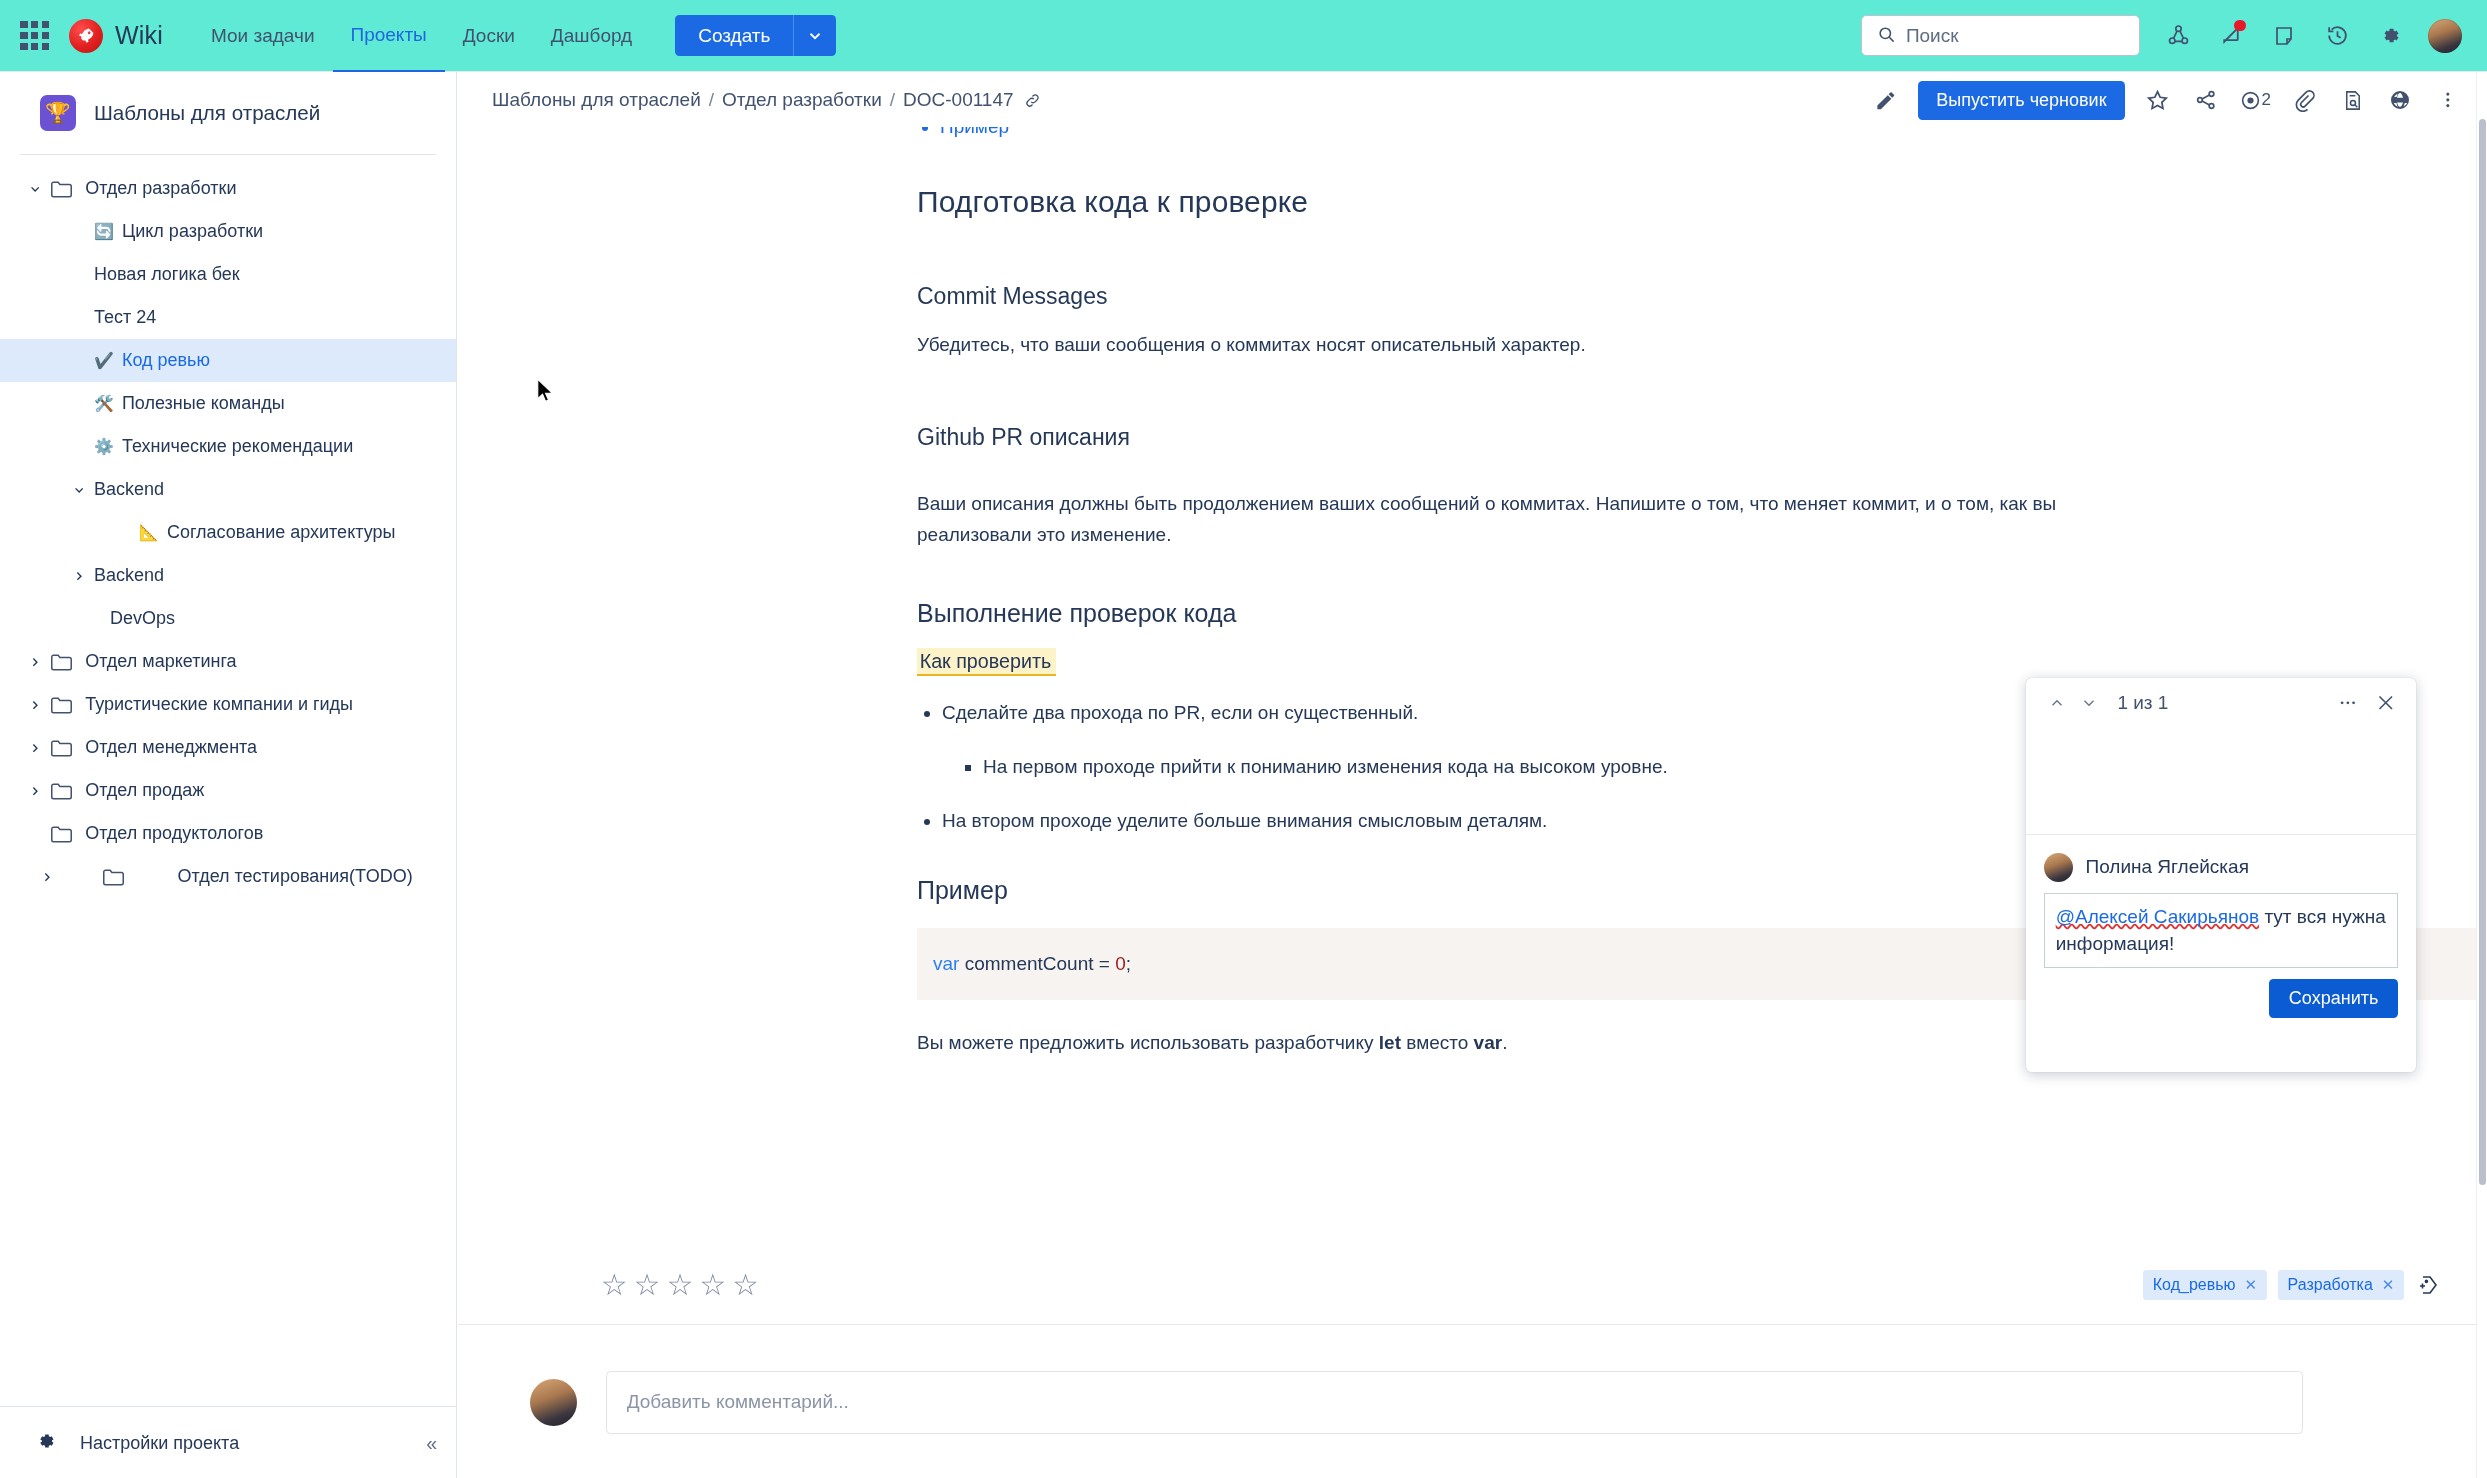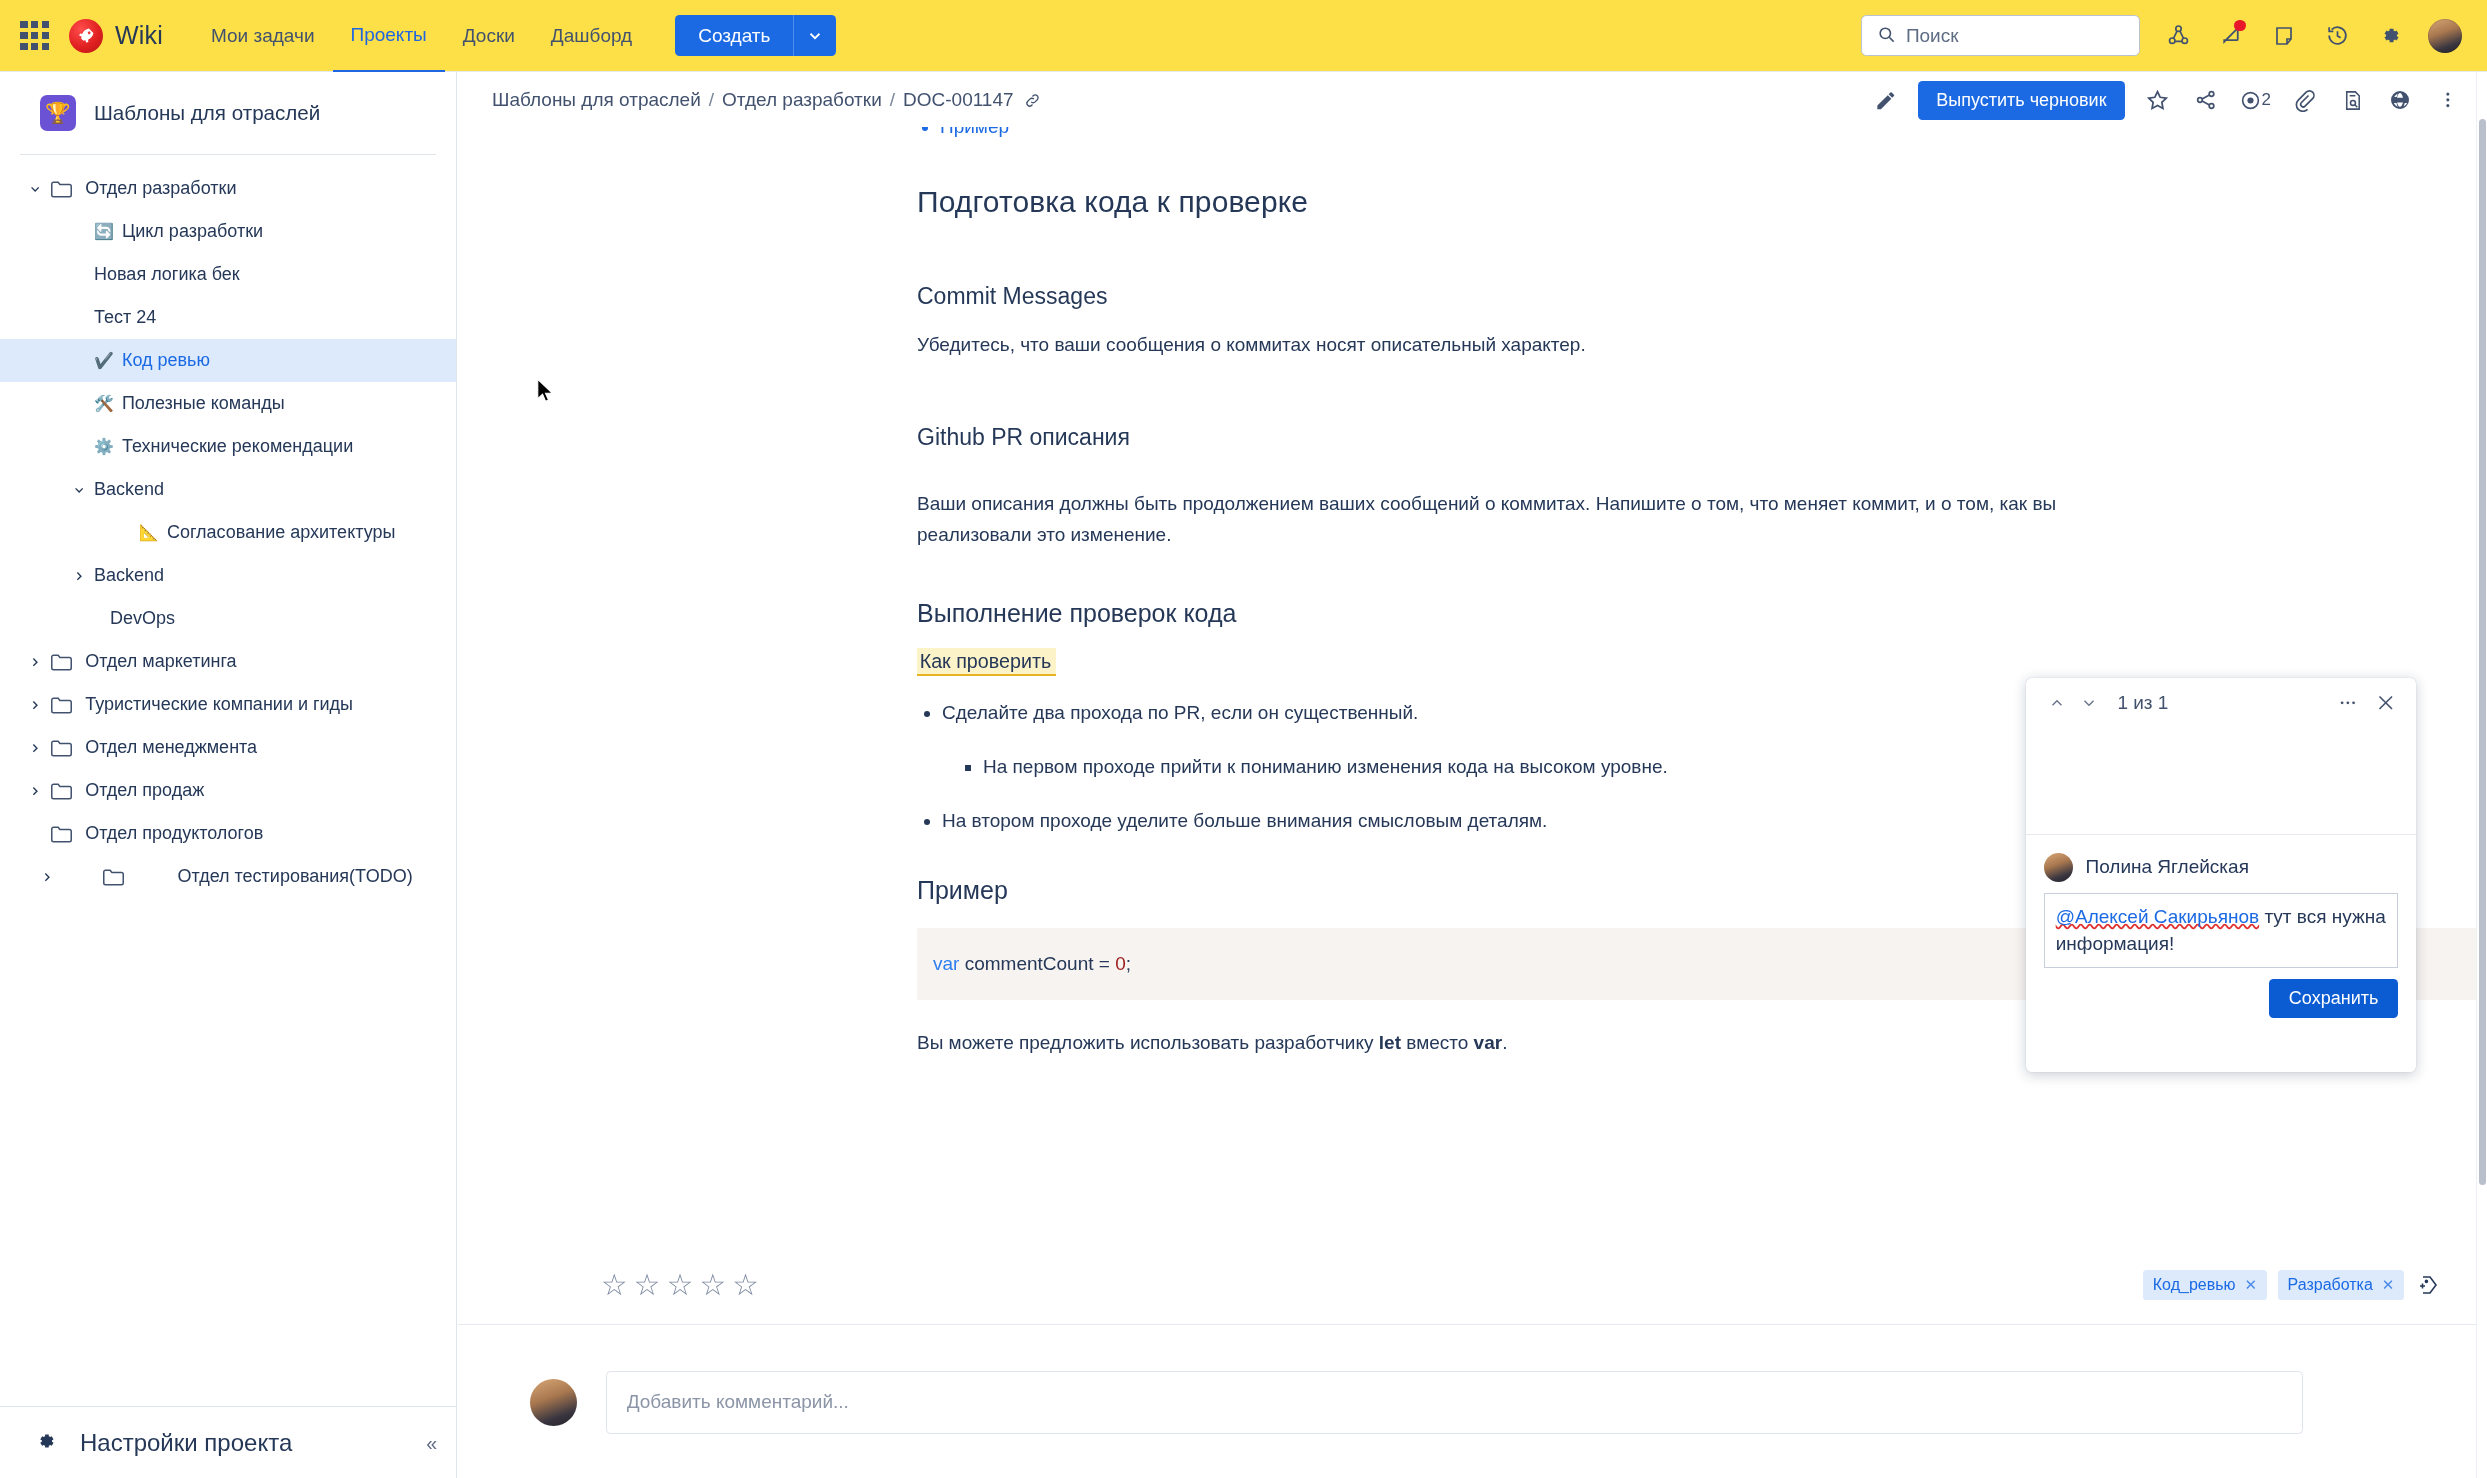--- a/index.html
+++ b/index.html
@@ -7,21 +7,21 @@
     width: 2487px; height: 1479px;
     font-family: "Liberation Sans", sans-serif;
     background: #ffffff;
     overflow: hidden;
     color: #253858;
   }
 
   
   .topbar {
     position: absolute; top: 0; left: 0; width: 2487px; height: 72px;
-    background: #fde047;
+    background: #5eead4;
     border-bottom: 0.9px solid #e6eaf0;
     display: flex; align-items: center;
   }
   .grid-icon {
     margin-left: 19.7px; width: 30px; height: 30px;
     display: grid; grid-template-columns: repeat(3, 7.2px); grid-template-rows: repeat(3, 7.2px);
     gap: 3.6px; align-content: center; justify-content: center;
   }
   .grid-icon i { background: #42526e; width: 7.2px; height: 7.2px; display: block; }
   .brand { display: flex; align-items: center; margin-left: 19.7px; gap: 11.6px;}
@@ -90,21 +90,21 @@
   .sb-row.sel { background: #dceafc; }
   .sb-row.sel .sb-label { color: #1b6ae4; }
   .sb-caret { width: 30px; display: flex; align-items: center; justify-content: center; color: #253858; font-size: 13.4px; flex: none;}
   .sb-emoji { margin-right: 8px; font-size: 16px; line-height: 1; flex: none;}
   .sb-folder { margin-right: 12.5px; display: flex; align-items: center; flex: none;}
   .sb-label { white-space: nowrap; }
   .sb-footer {
     position: absolute; bottom: 0; left: 0; width: 457px; height: 73px;
     border-top: 0.9px solid #e0e5ec; display: flex; align-items: center; padding: 0 19.7px 0 34px;
   }
-  .sb-footer-label { font-size: 24px; color: #253858; margin-left: 23px; }
+  .sb-footer-label { font-size: 18px; color: #253858; margin-left: 23px; }
   .sb-collapse { margin-left: auto; color: #5e6c84; font-size: 19.7px; cursor: pointer; }
 
   
   .doc-header {
     position: absolute; top: 72px; left: 458px; width: 2030px; height: 56px;
     display: flex; align-items: center; padding: 0 25px 0 34px;
   }
   .breadcrumb { font-size: 19px; color: #42526e; display: flex; align-items: center; gap: 8px; white-space: nowrap;}
   .breadcrumb a { color: #42526e; text-decoration: none; cursor: pointer;}
   .breadcrumb .sep { color: #7a8699; }

